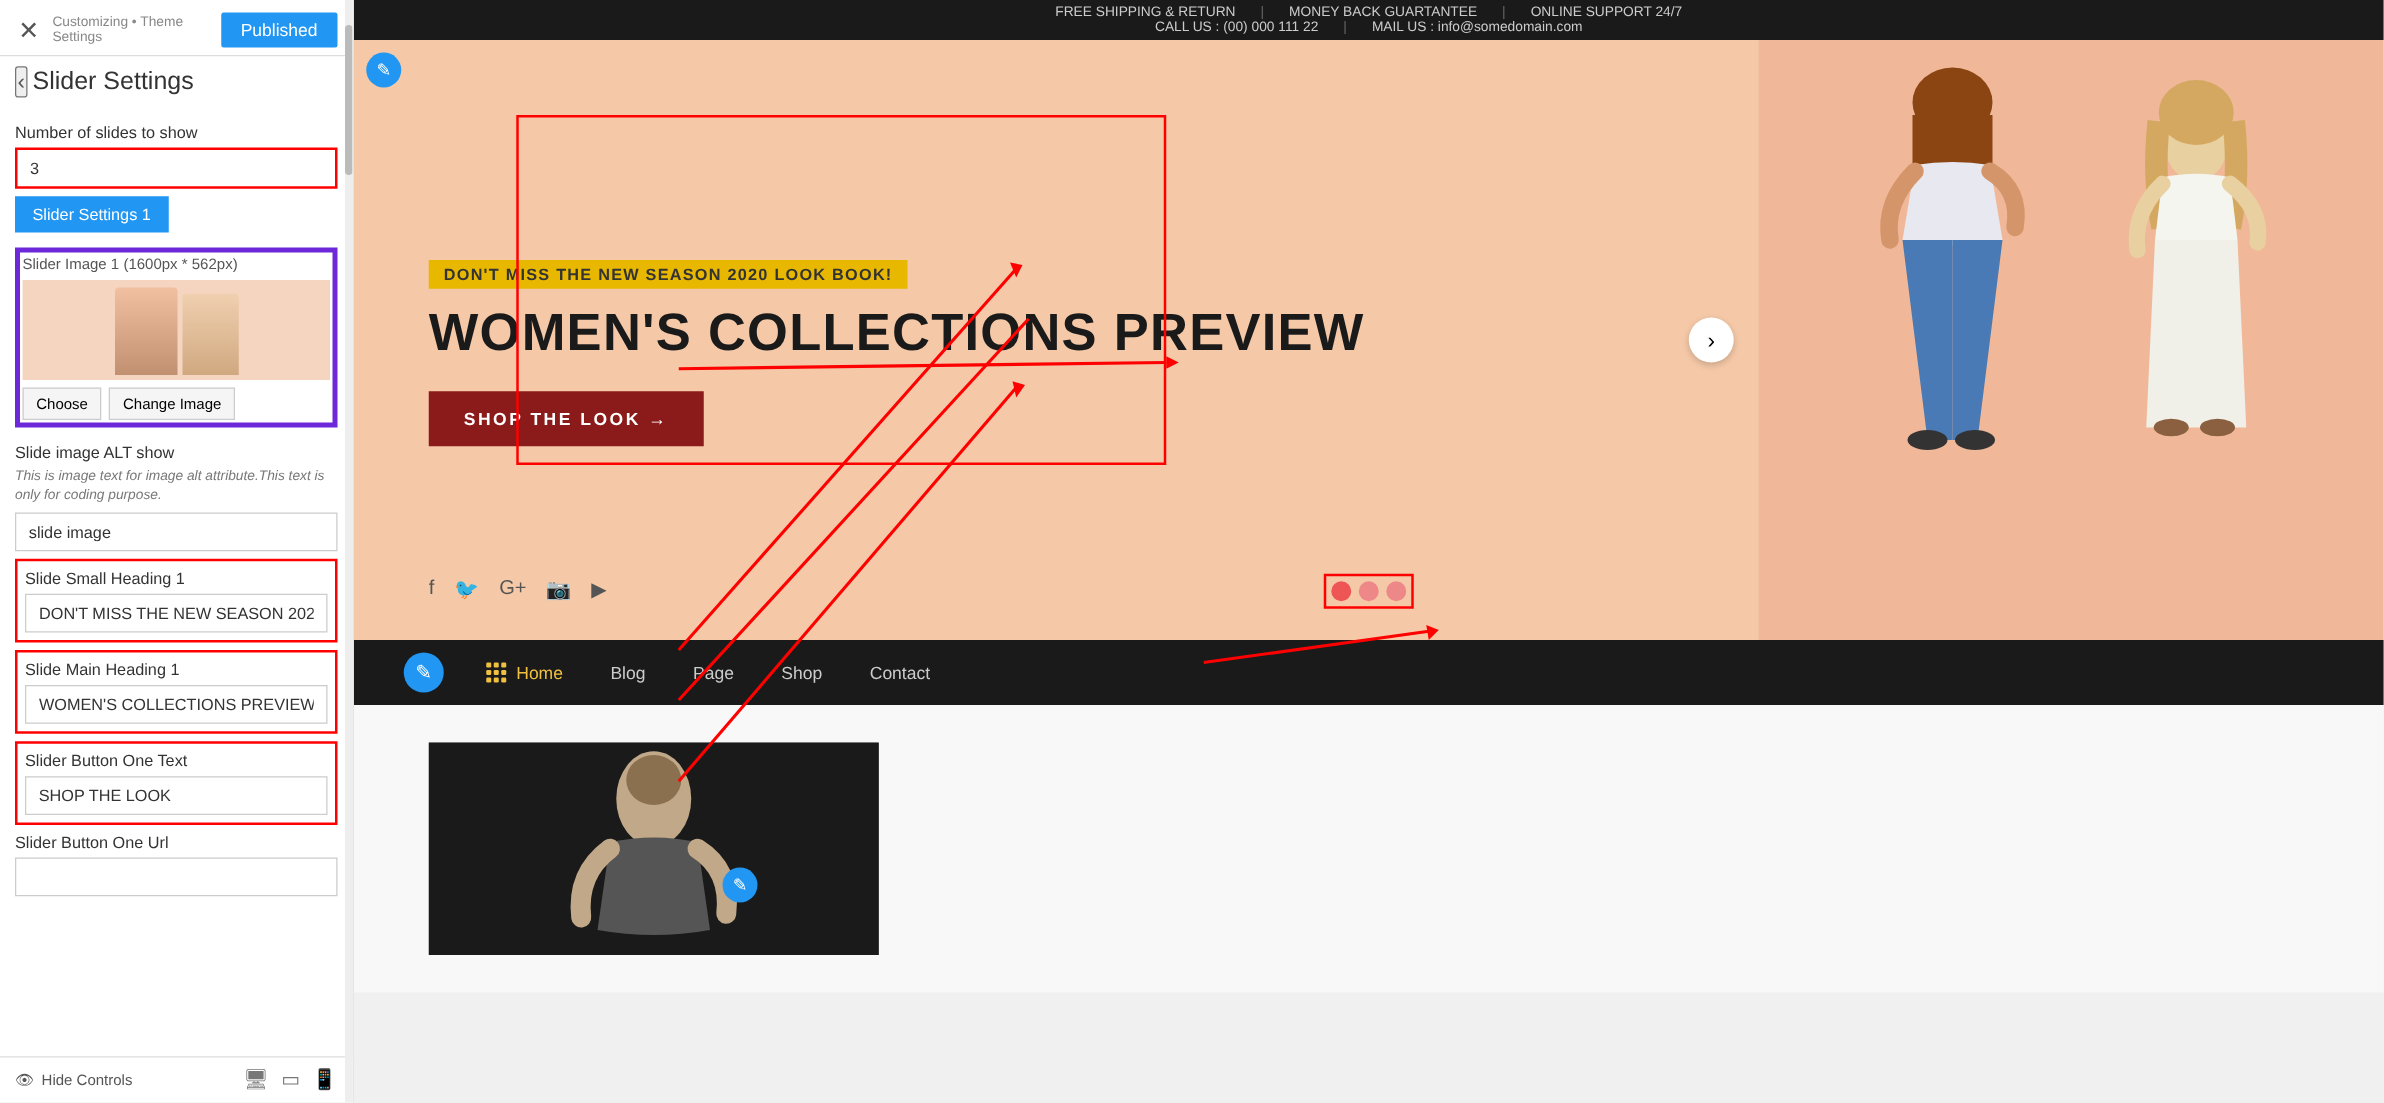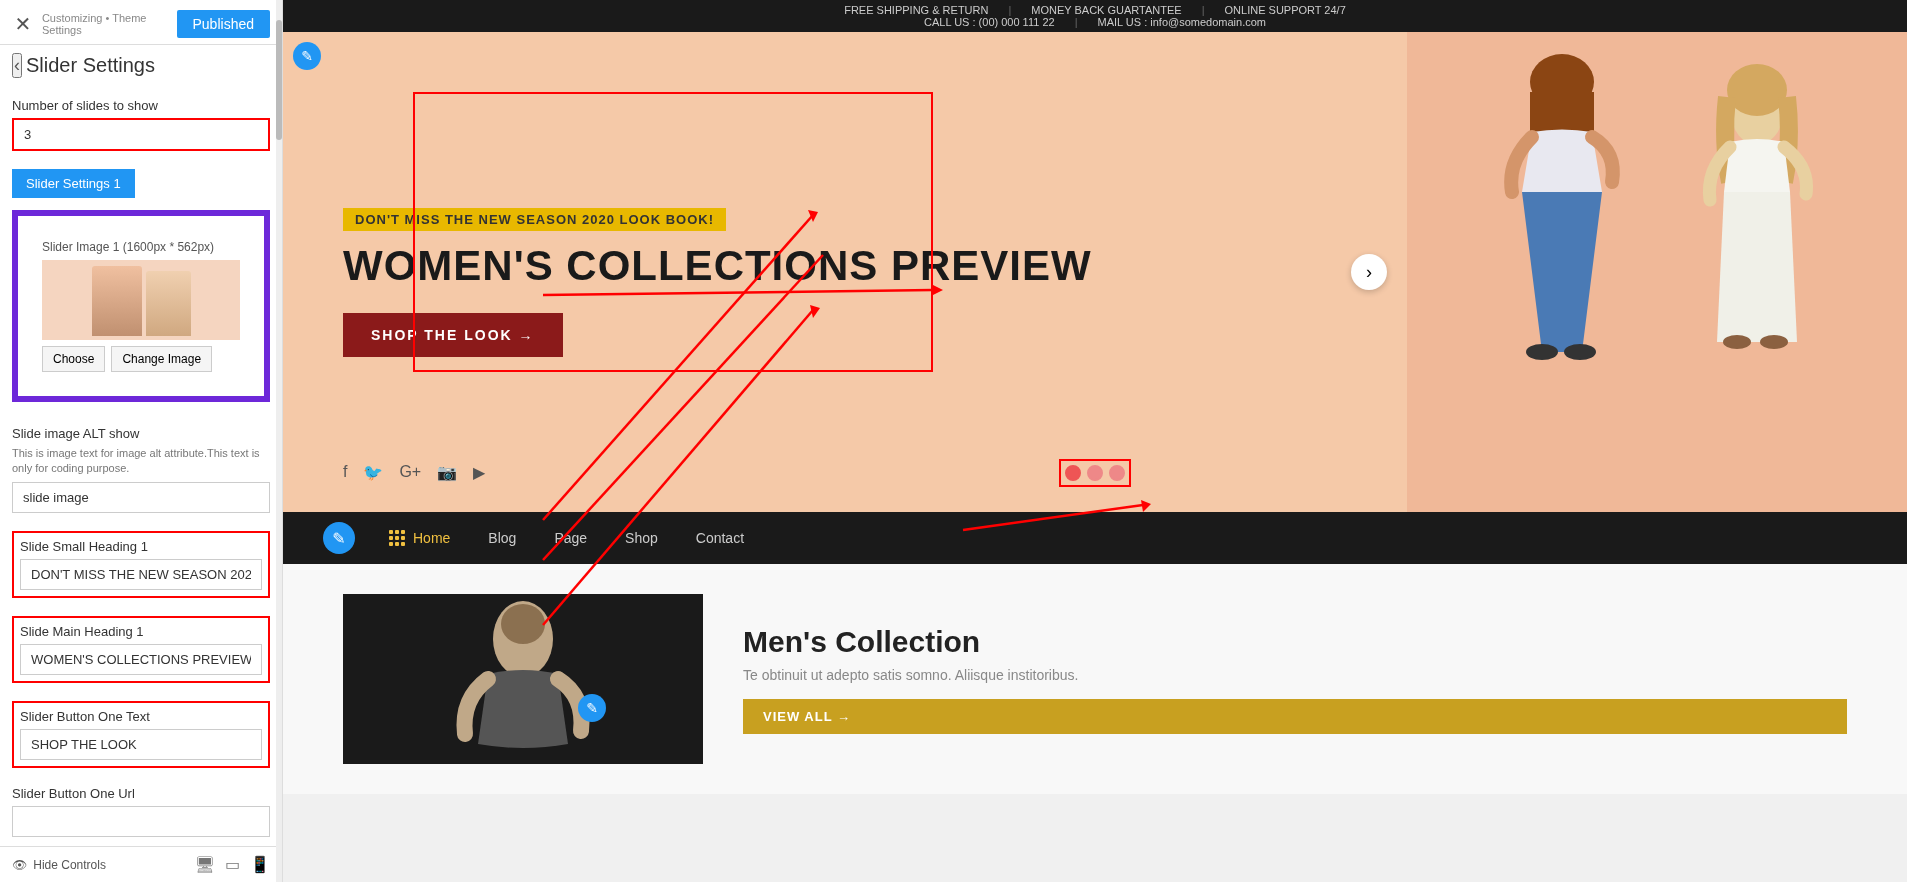--- a/index.html
+++ b/index.html
@@ -70,34 +70,35 @@
       margin-right: 4px;
     }
 
     .panel-content {
       flex: 1;
       overflow-y: auto;
       padding: 12px;
     }
 
     .field-group {
-      margin-bottom: 18px;
+      margin-bottom: 6px;
     }
 
     .field-label {
       font-size: 13px;
       color: #333;
       margin-bottom: 5px;
       font-weight: 500;
     }
 
     .field-desc {
       font-size: 11px;
       color: #777;
       margin-bottom: 5px;
+      font-style: italic;
       line-height: 1.4;
     }
 
     .field-input {
       width: 100%;
       border: 1px solid #ccc;
       padding: 7px 10px;
       font-size: 13px;
       color: #333;
       outline: none;
@@ -111,23 +112,23 @@
       background: #2196F3;
       color: #fff;
       border: none;
       padding: 7px 14px;
       font-size: 13px;
       cursor: pointer;
       margin-bottom: 12px;
     }
 
     .image-preview-box {
-      border: 6px solid #6d28d9;
-      padding: 24px;
-      margin-bottom: 24px;
+      border: 4px solid #6d28d9;
+      padding: 2px;
+      margin-bottom: 12px;
     }
 
     .image-preview-label {
       font-size: 12px;
       color: #555;
       margin-bottom: 6px;
     }
 
     .image-preview-thumb {
       width: 100%;
@@ -733,25 +734,20 @@
         <rect width="360" height="170" fill="#1a1a1a"></rect>
 
         <ellipse cx="180" cy="45" rx="30" ry="38" fill="#c0a888"></ellipse>
         <ellipse cx="180" cy="30" rx="22" ry="20" fill="#8b7050"></ellipse>
         <path d="M145 80 Q180 72 215 80 L225 150 Q180 158 135 150 Z" fill="#555"></path>
         <path d="M145 85 Q118 105 122 140" stroke="#c0a888" stroke-width="16" fill="none" stroke-linecap="round"></path>
         <path d="M215 85 Q242 102 238 137" stroke="#c0a888" stroke-width="16" fill="none" stroke-linecap="round"></path>
       </svg>
     </div>
 
-    <div class="mens-collection-info">
-      <h2 class="mens-title">Men's Collection</h2>
-      <p class="mens-desc">Te obtinuit ut adepto satis somno. Aliisque institoribus.</p>
-      <button class="view-all-btn">VIEW ALL →</button>
-    </div>
   </div>
 
   <svg class="arrows-svg" style="position:absolute;top:0;left:0;width:100%;height:100%;pointer-events:none;z-index:50;">
 
     <line x1="260" y1="295" x2="650" y2="290" stroke="red" stroke-width="2.5"></line>
     <polygon points="650,285 660,290 650,295" fill="red"></polygon>
 
     <line x1="260" y1="520" x2="530" y2="215" stroke="red" stroke-width="2.5"></line>
     <polygon points="525,210 535,212 530,222" fill="red"></polygon>
 

